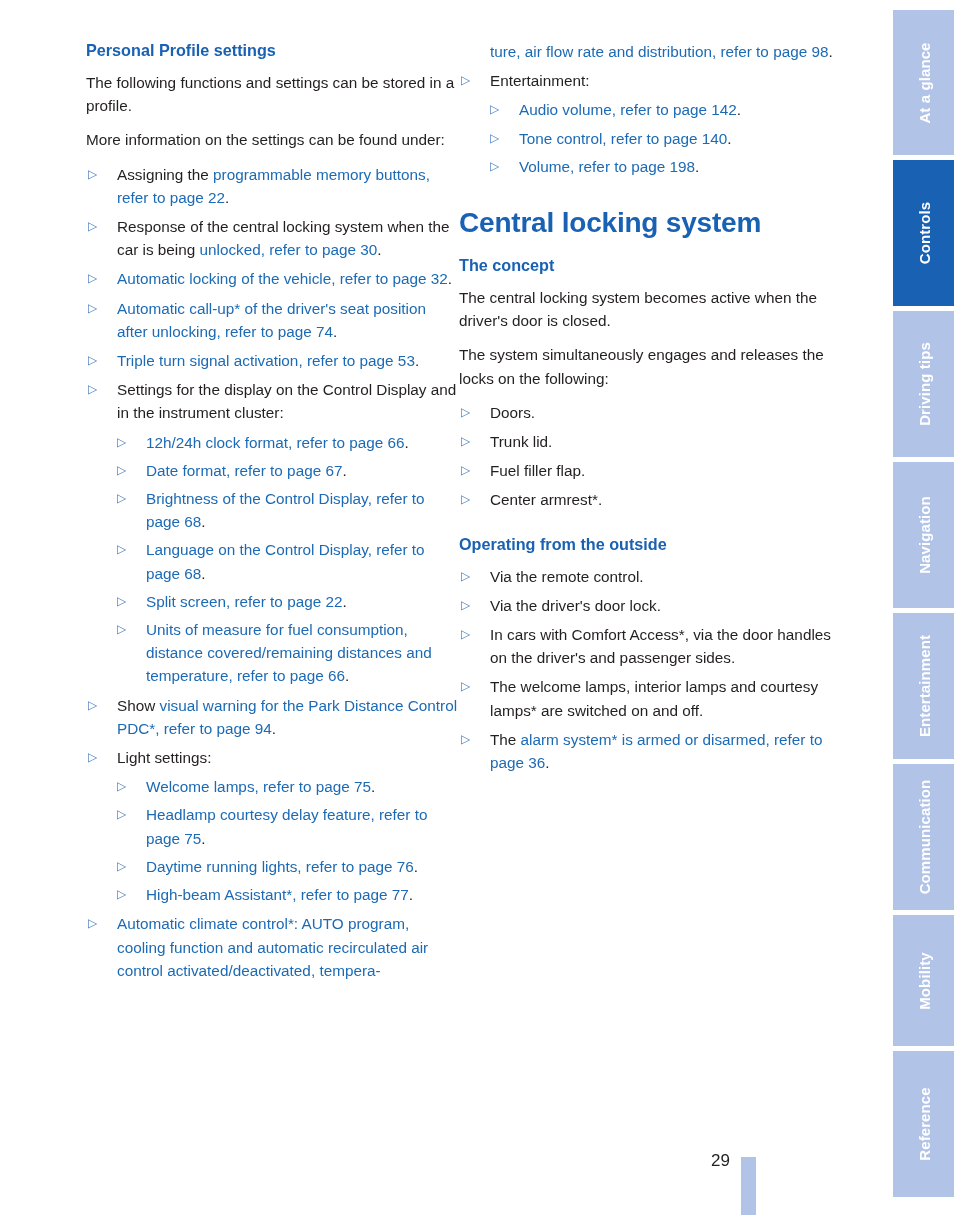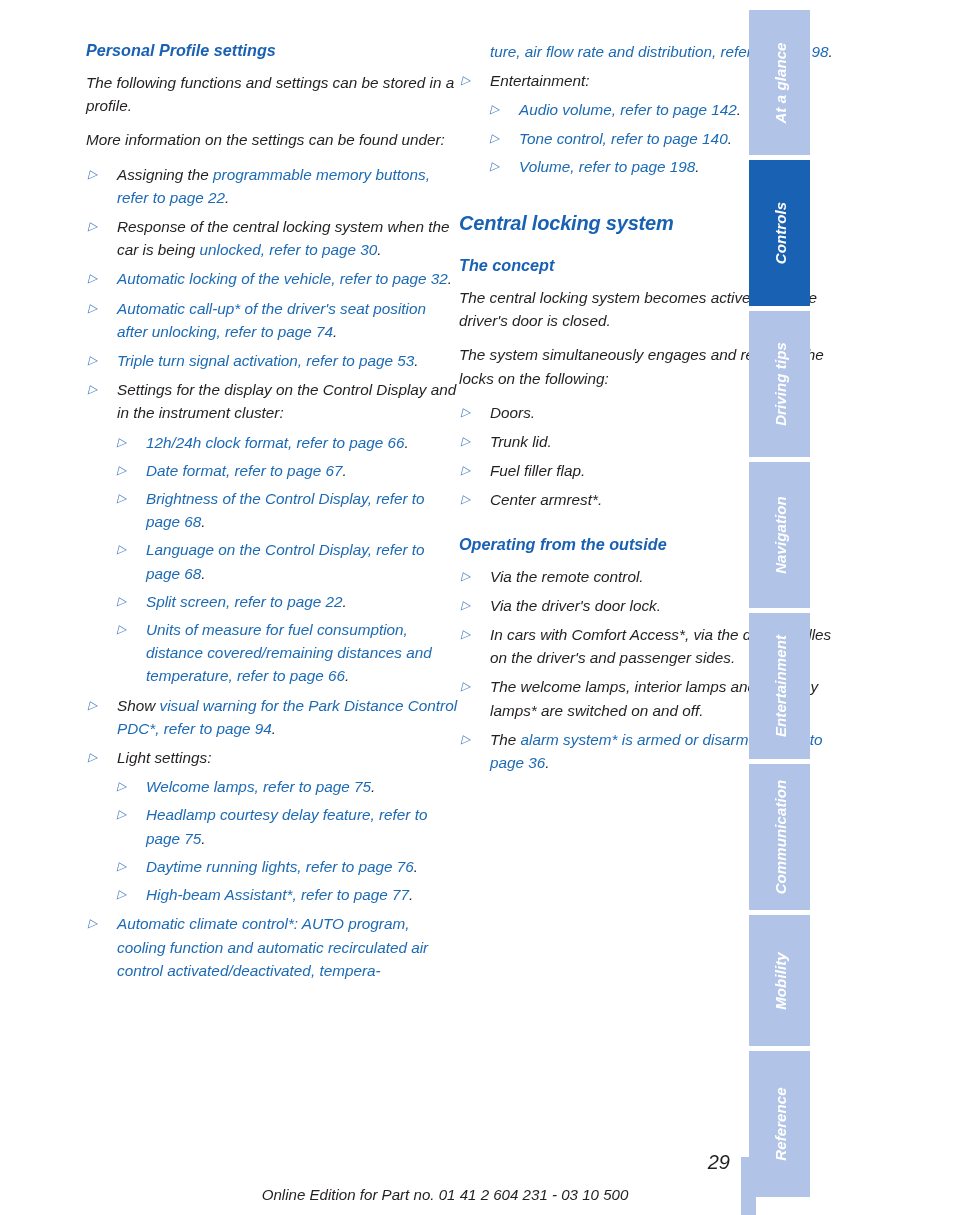--- a/index.html
+++ b/index.html
@@ -12,41 +12,40 @@
     height: 1215px;
     position: relative;
     font-family: "Liberation Sans", sans-serif;
     overflow: hidden;
   }
 
   
   #page {
     position: absolute;
     left: 0; top: 0;
-    width: 810px;
+    width: 954px;
     height: 1215px;
     background: #fff;
-    font-style: italic;
   }
 
   
   .column {
     position: absolute;
     top: 40px;
     width: 374px;
     font-size: 15.3px;
     line-height: 23.2px;
     color: #231f20;
   }
   #col-left  { left: 86px; }
   #col-right { left: 459px; }
 
   
   h1.chapter-title {
-    font-size: 20px;
+    font-size: 28px;
     line-height: 30px;
     font-weight: bold;
     color: #1961b3;
     margin: 30px 0 17px 0;
     letter-spacing: -0.2px;
   }
   h2.section-title {
     font-size: 16.2px;
     line-height: 21px;
     font-weight: bold;
@@ -121,21 +120,21 @@
     letter-spacing: 0.1px;
   }
 
   
   #page-number {
     position: absolute;
     left: 690px;
     top: 1151px;
     width: 40px;
     text-align: right;
-    font-size: 20px;
+    font-size: 17px;
     color: #231f20;
   }
   #page-marker {
     position: absolute;
     left: 741px;
     top: 1157px;
     width: 15px;
     height: 58px;
     background: #b2c3e8;
   }
@@ -334,21 +333,20 @@
       <li>
         <span class="tri">▷</span>
         <span class="plain">The </span><span class="link">alarm system* is armed or disarmed, refer to page 36</span><span class="plain">.</span>
       </li>
     </ul>
 
   </div>
 
   <div id="page-number">29</div>
   <div id="page-marker"></div>
-  <div id="footer-note">Online Edition for Part no. 01 41 2 604 231 - 03 10 500</div>
 
   <div id="thumb-index">
     <div class="tab" style="top:10px;height:145px;">
       <span class="tab-label">At a glance</span>
     </div>
     <div class="tab active" style="top:160px;height:146px;">
       <span class="tab-label">Controls</span>
     </div>
     <div class="tab" style="top:311px;height:146px;">
       <span class="tab-label">Driving tips</span>

